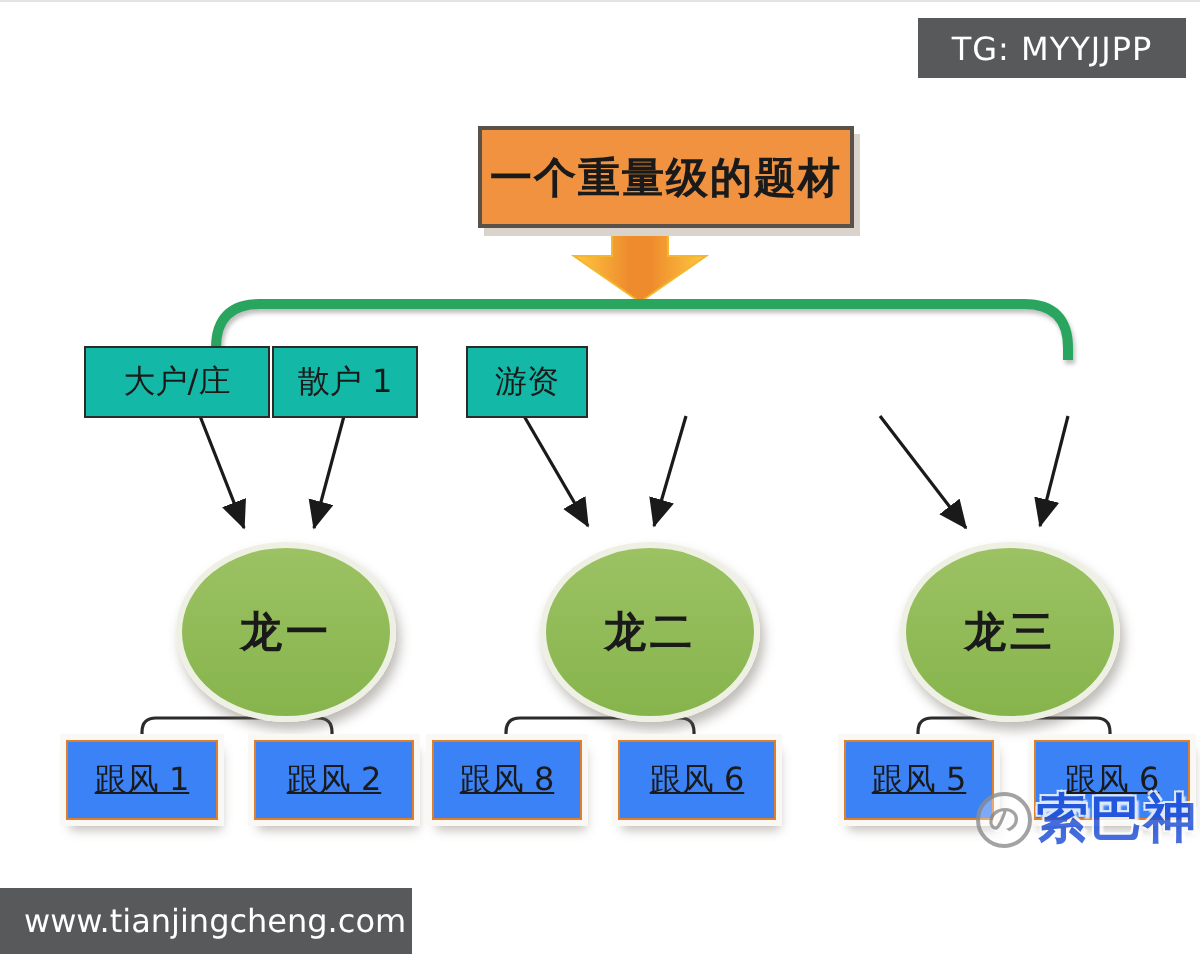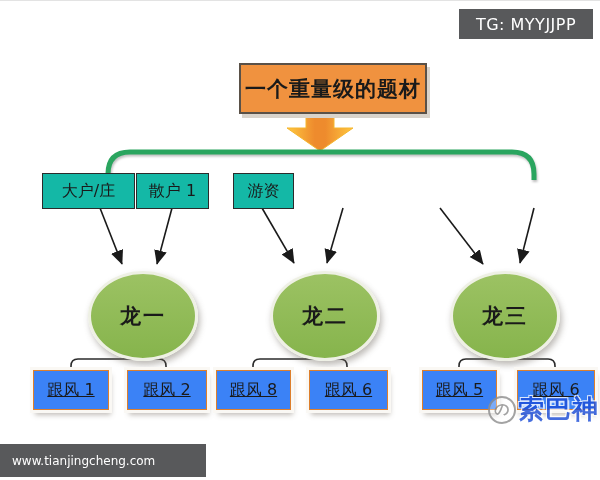--- a/index.html
+++ b/index.html
@@ -11,21 +11,21 @@
   }
   .connectors{position:absolute;left:0;top:0;width:600px;height:480px;}
 
   .tg-badge{
     position:absolute;left:459px;top:8px;width:134px;height:30px;
     background:#58595b;color:#ffffff;font-size:16px;
     display:flex;align-items:center;justify-content:center;letter-spacing:.5px;
   }
   .site-bar{
     position:absolute;left:0;top:443px;width:194px;height:33px;
-    background:#58595b;color:#ffffff;font-size:12px;
+    background:#58595b;color:#ffffff;font-size:16px;
     display:flex;align-items:center;padding-left:12px;
   }
 
   .root-box{
     position:absolute;left:239px;top:62px;width:184px;height:47px;
     background:#f0923f;border:2px solid #5a5148;
     box-shadow:3px 4px 0 #d9d3cb;
     display:flex;align-items:center;justify-content:center;
     font-size:21px;font-weight:bold;letter-spacing:1px;
   }

